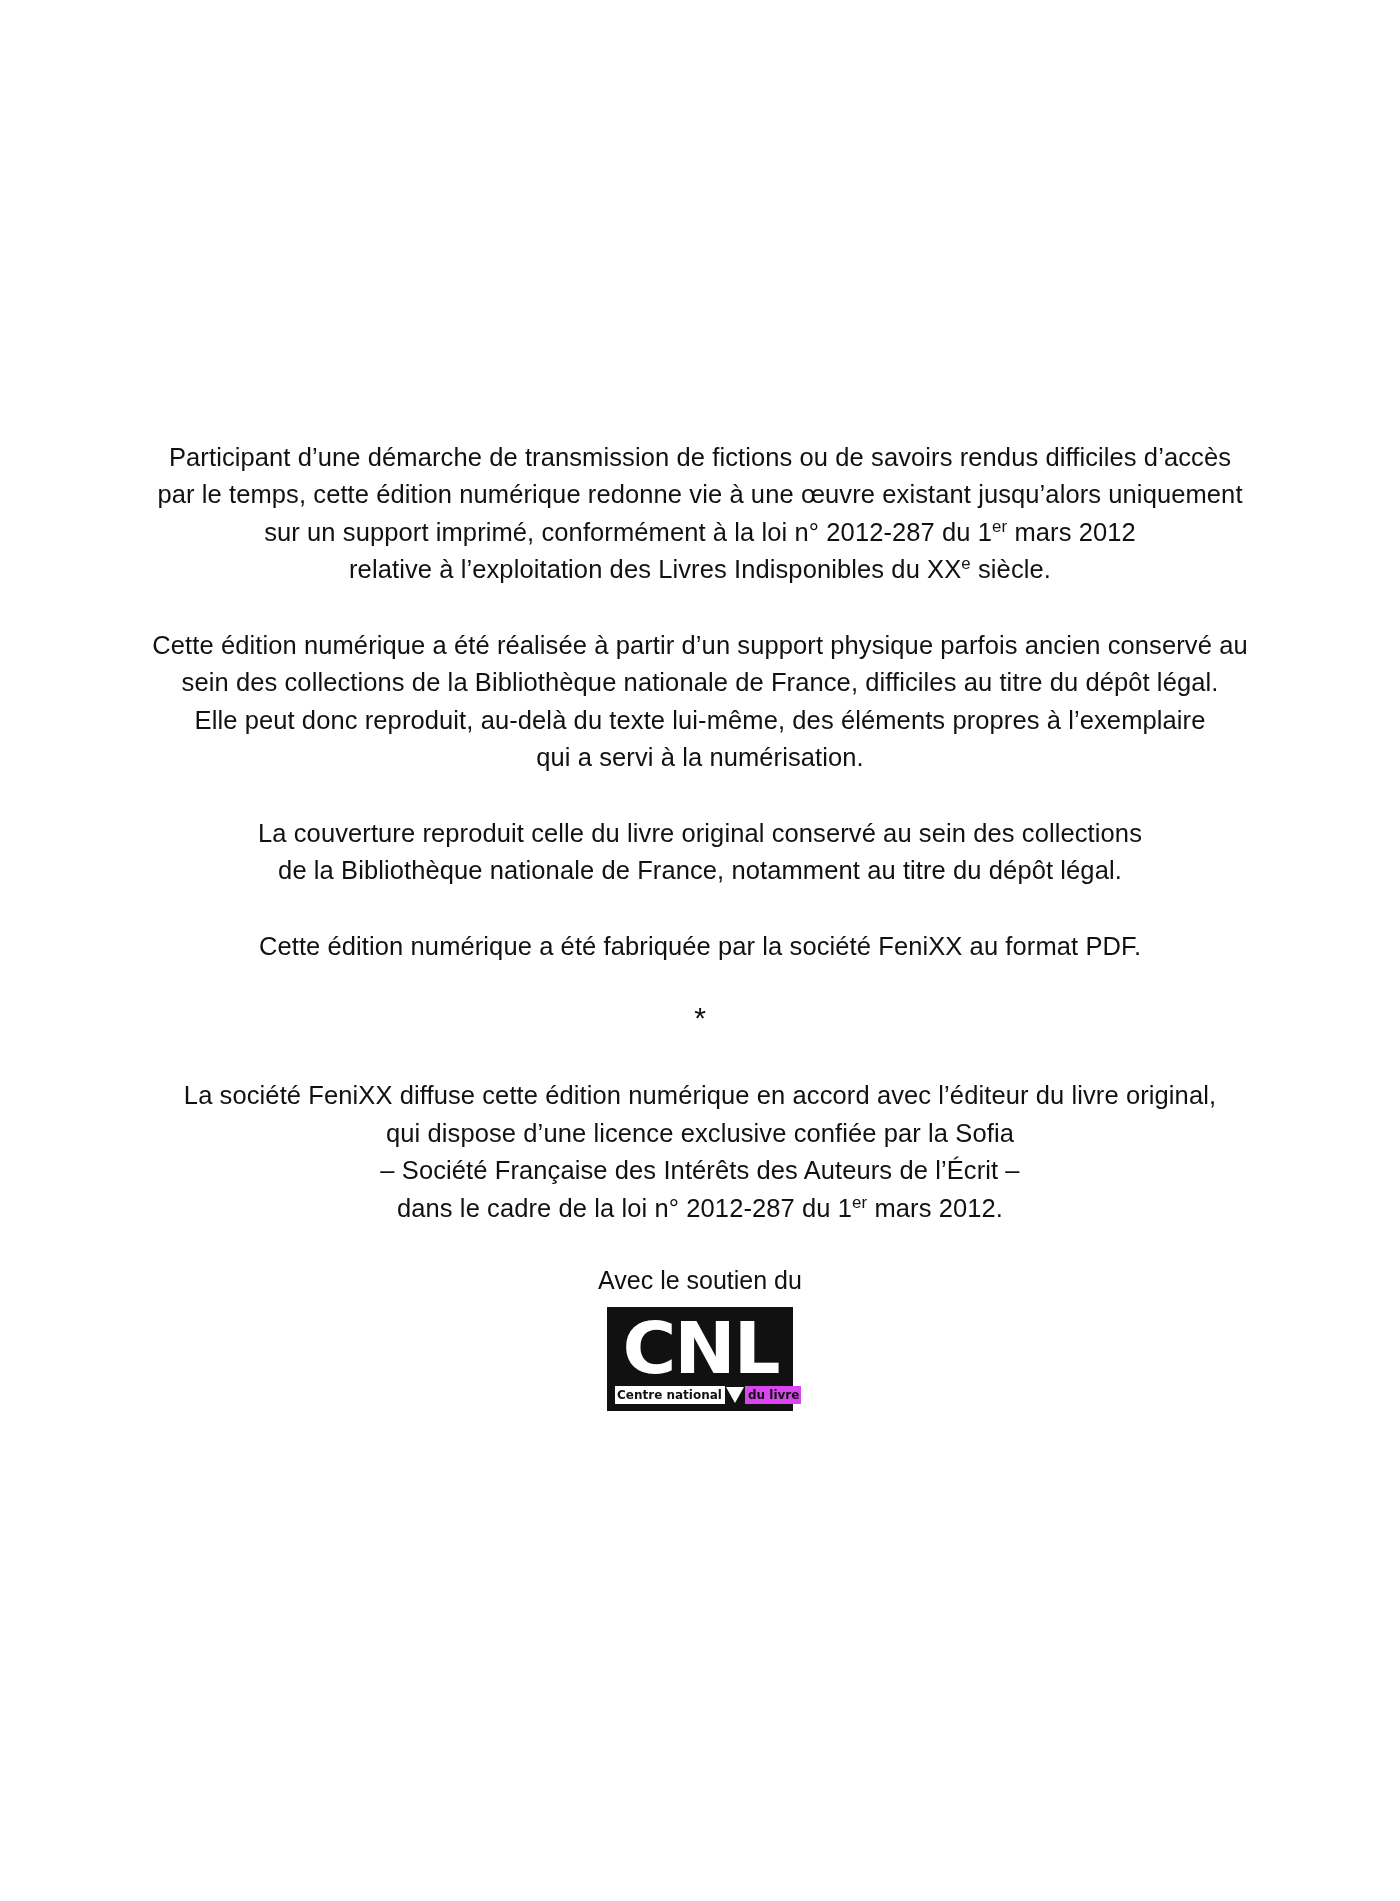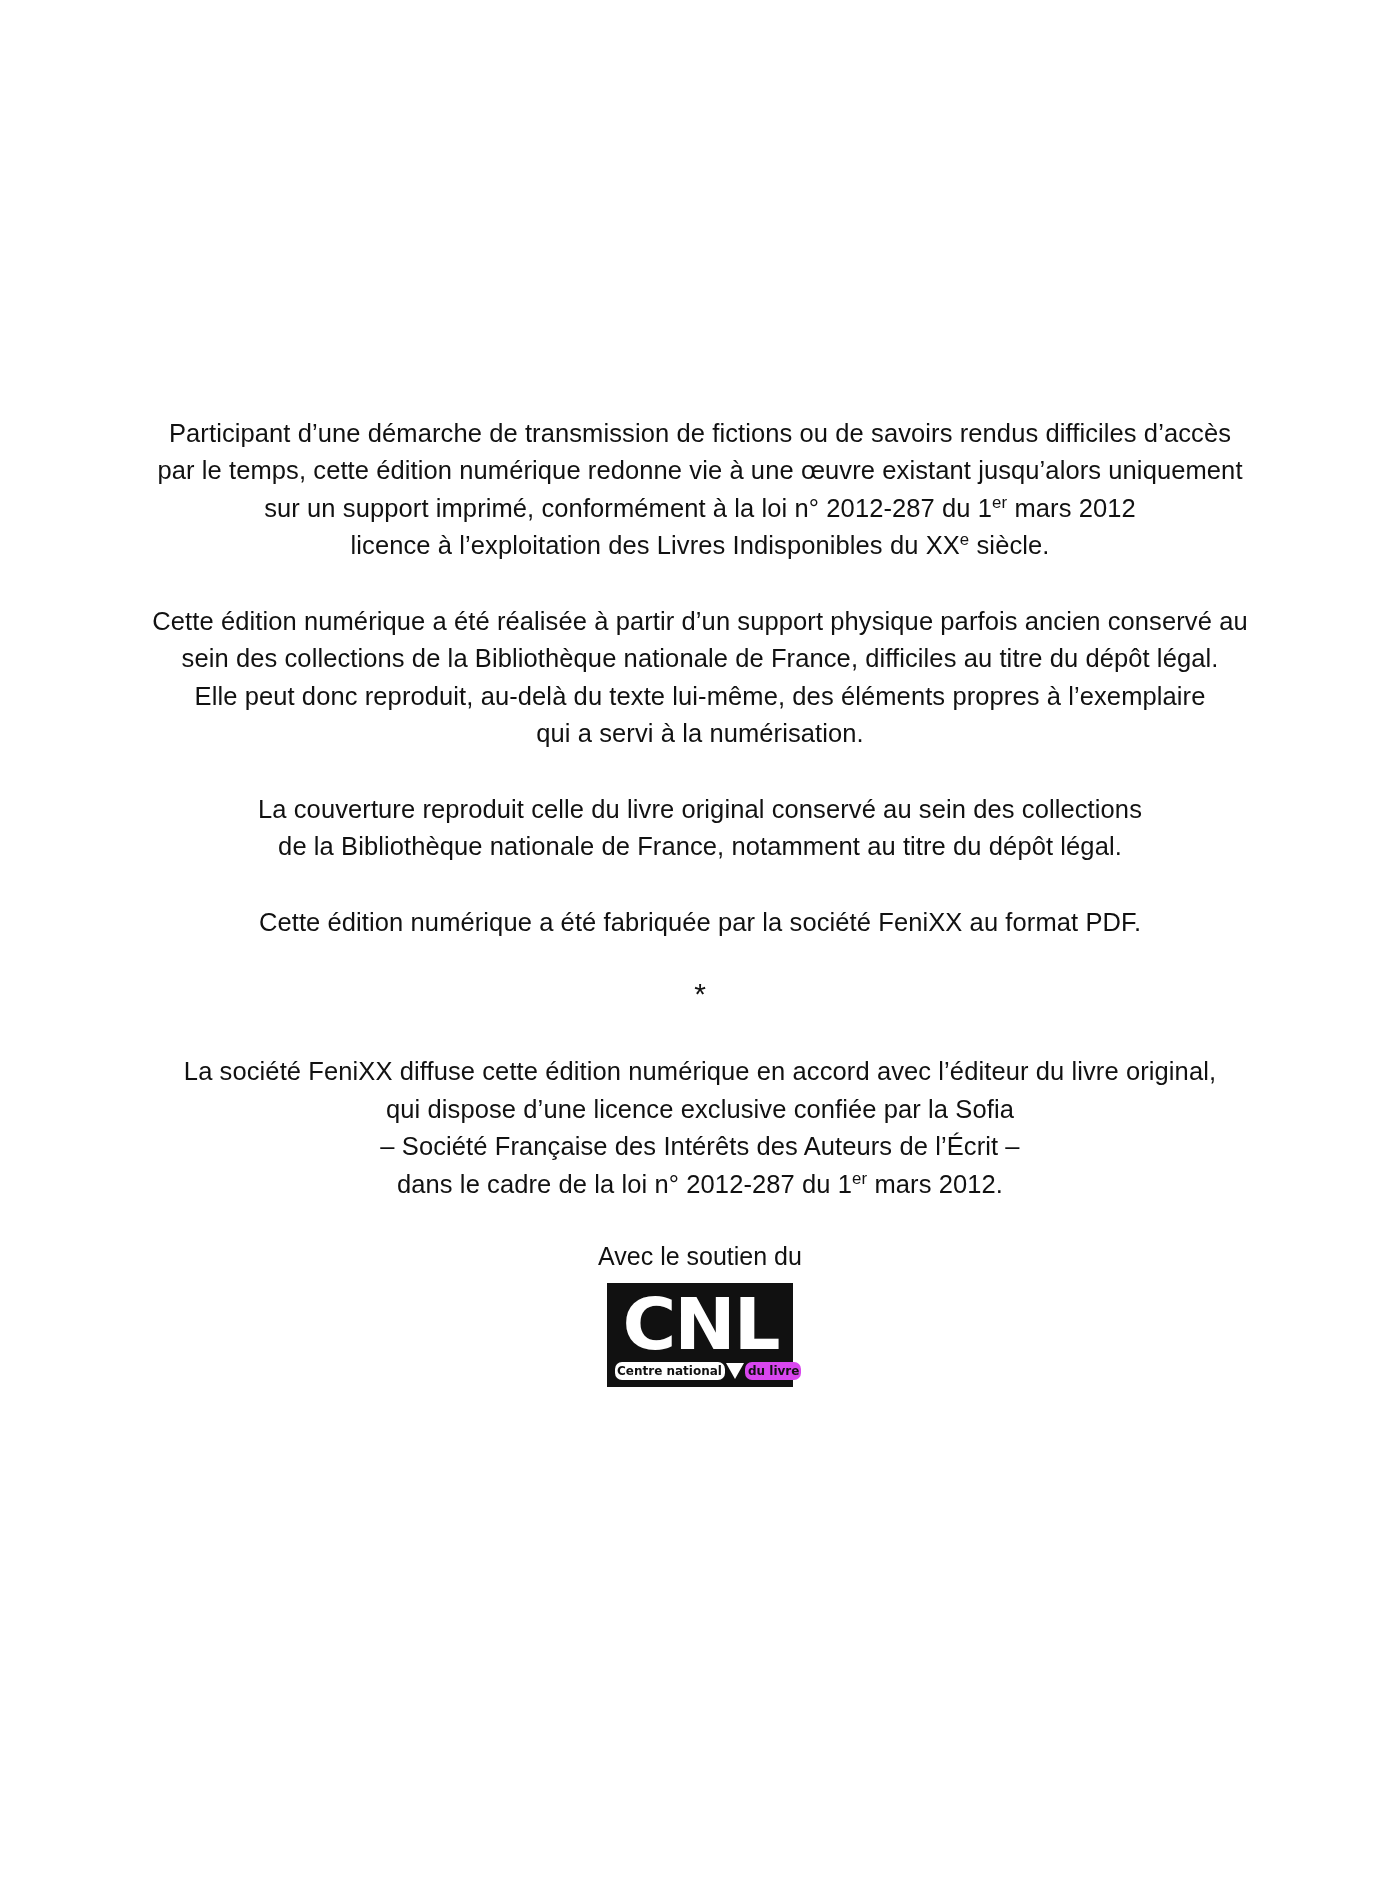--- a/index.html
+++ b/index.html
@@ -15,20 +15,21 @@
     position: relative;
     overflow: hidden;
   }
 
   .page {
     width: 1400px;
     height: 1718px;
     box-sizing: border-box;
     padding: 0;
     position: relative;
+    margin-top: 24px;
   }
 
   .content {
     position: absolute;
     left: 50%;
     transform: translateX(-50%);
     top: 415px;
     width: 1130px;
     text-align: center;
   }
@@ -108,21 +109,20 @@
     box-sizing: border-box;
   }
 
   .cnl-sub {
     font-family: "DejaVu Sans", sans-serif;
     font-weight: bold;
     font-size: 12px;
     color: #ffffff;
     line-height: 1;
     white-space: nowrap;
-    border-radius: 7px;
   }
 
   .cnl-sub.left {
     background: #ffffff;
     color: #111111;
     padding: 3px 3px 3px 2px;
   }
 
   .cnl-sub.right {
     background: #d946ef;
@@ -145,21 +145,21 @@
 <body>
 
 <div class="page">
 
   <div class="content">
 
     <p class="para">
       <span>Participant d’une démarche de transmission de fictions ou de savoirs rendus difficiles d’accès</span><br>
       <span>par le temps, cette édition numérique redonne vie à une œuvre existant jusqu’alors uniquement</span><br>
       <span>sur un support imprimé, conformément à la loi n° 2012-287 du 1</span><sup>er</sup><span> mars 2012</span><br>
-      <span>licence à l’exploitation des Livres Indisponibles du XX</span><sup>e</sup><span> siècle.</span>
+      <span>relative à l’exploitation des Livres Indisponibles du XX</span><sup>e</sup><span> siècle.</span>
     </p>
 
     <p class="para">
       <span>Cette édition numérique a été réalisée à partir d’un support physique parfois ancien conservé au</span><br>
       <span>sein des collections de la Bibliothèque nationale de France, difficiles au titre du dépôt légal.</span><br>
       <span>Elle peut donc reproduit, au-delà du texte lui-même, des éléments propres à l’exemplaire</span><br>
       <span>qui a servi à la numérisation.</span>
     </p>
 
     <p class="para">

